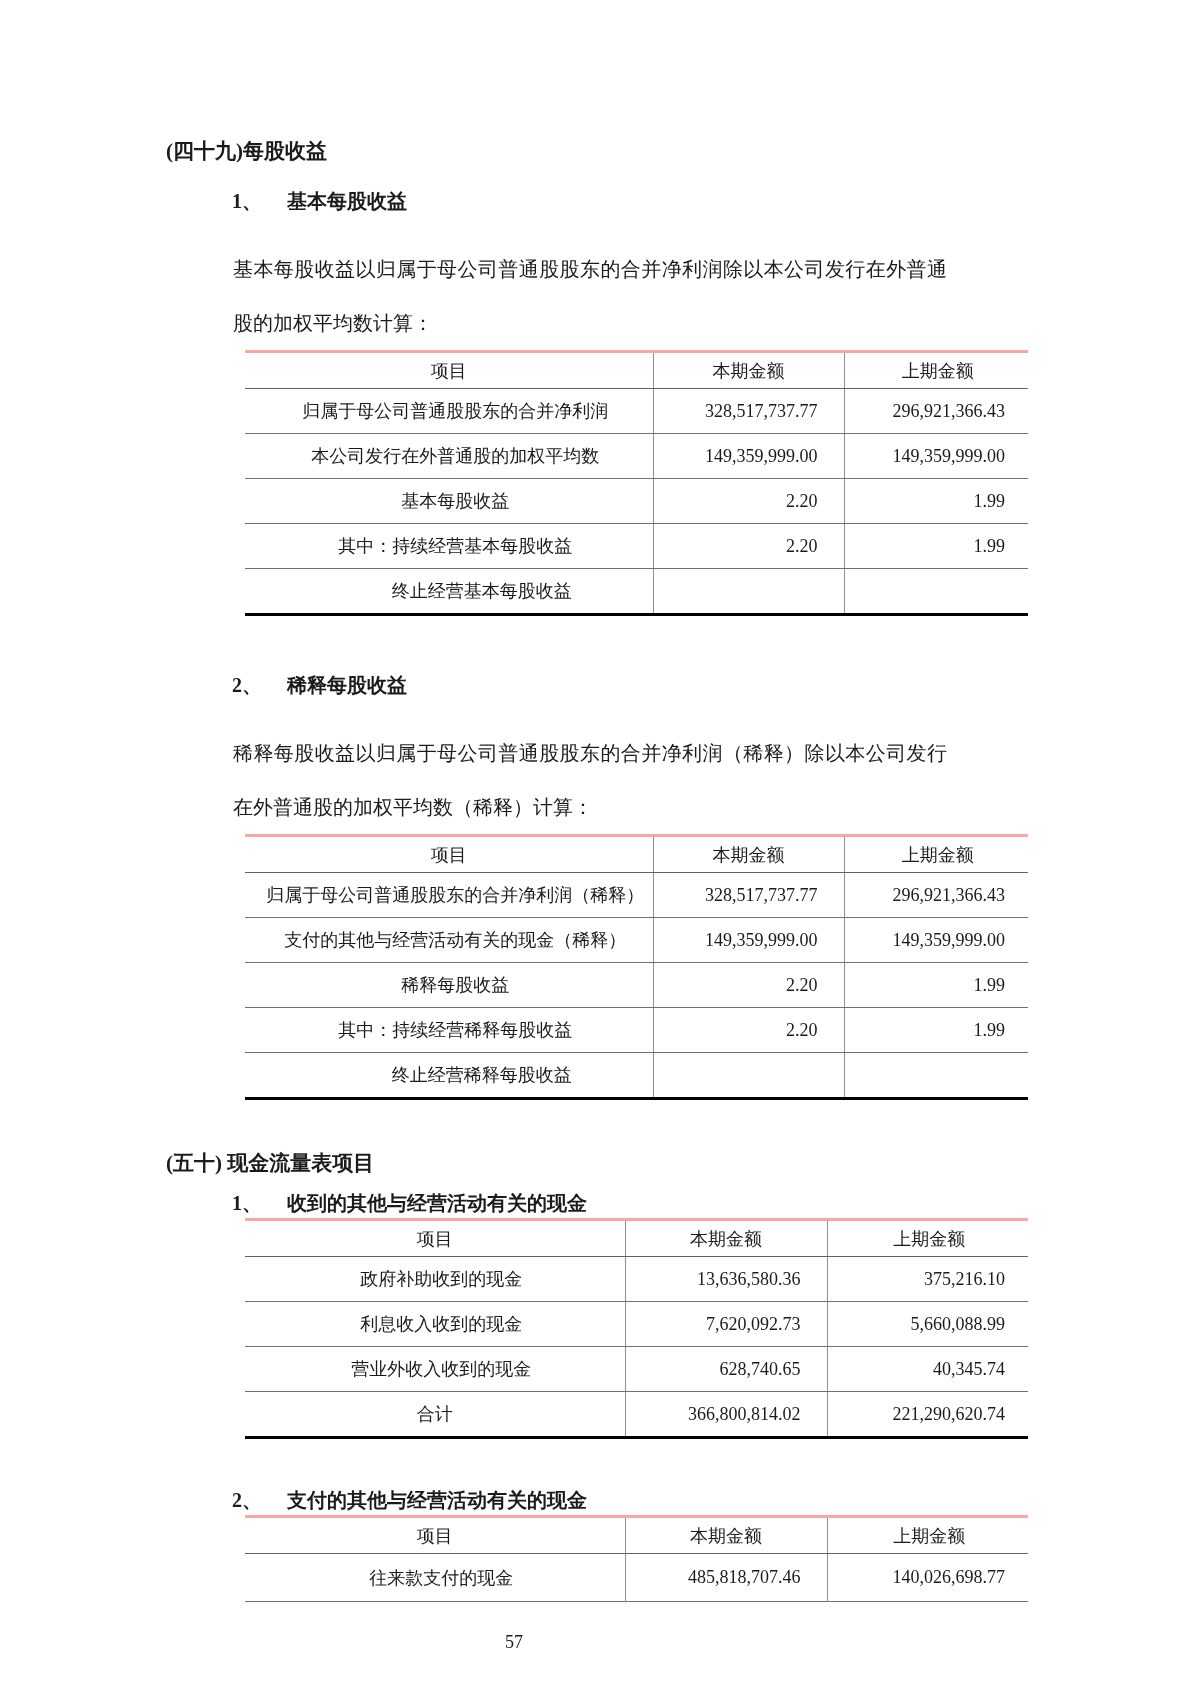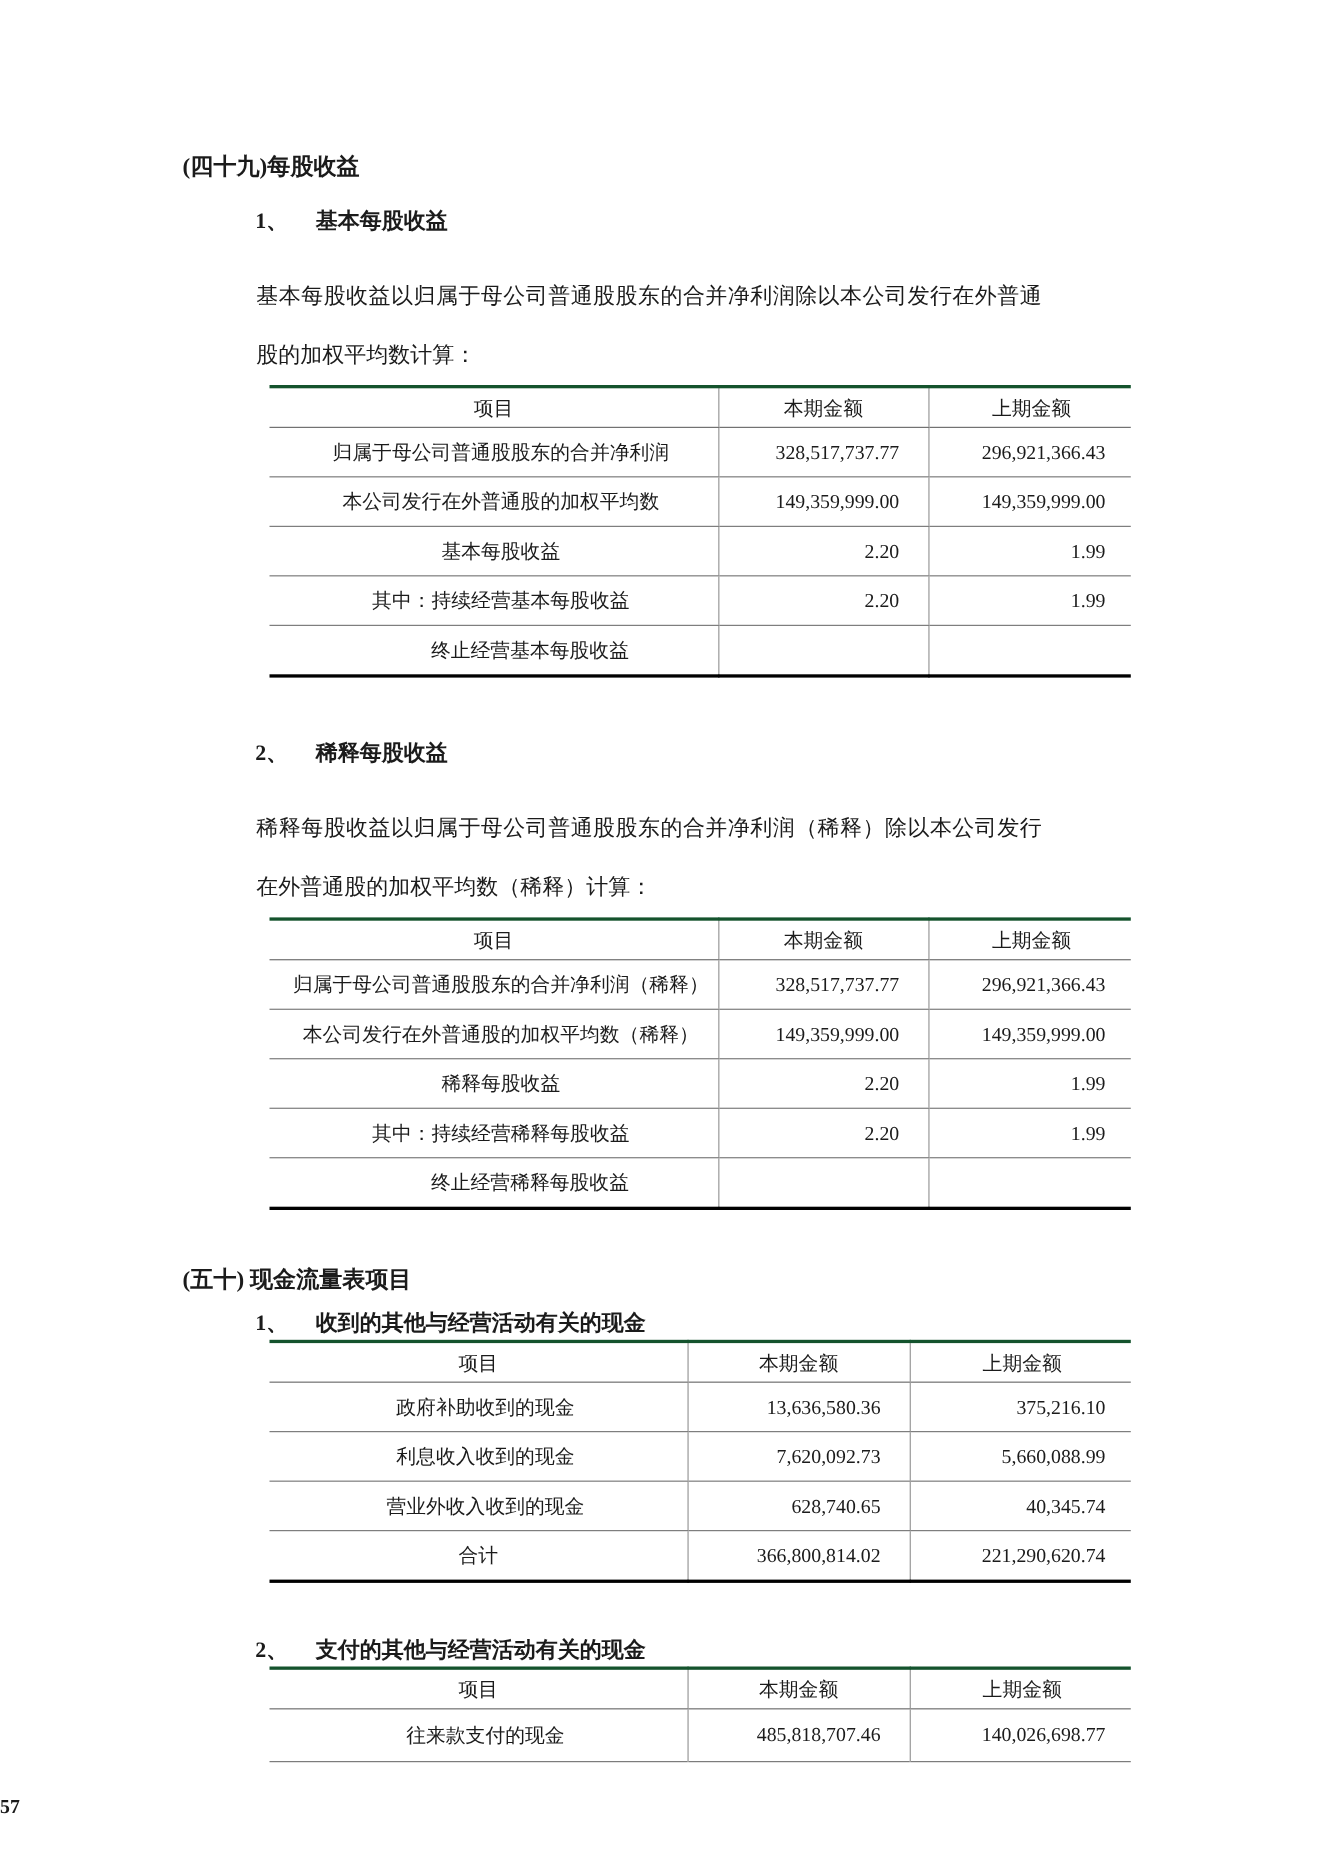--- a/index.html
+++ b/index.html
@@ -30,21 +30,21 @@
     margin:28px 0 0 233px;
     font-size:20px;
     line-height:54px;
     text-align:justify;
   }
   table.tbl{
     border-collapse:collapse;
     table-layout:fixed;
     width:786px;
     margin-left:245px;
-    border-top:3px solid #14532d;
+    border-top:3px solid #fca5a5;
     border-bottom:3px solid #000;
     font-size:18px;
   }
   table.tbl.open-bottom{border-bottom:1px solid #6e6e6e;}
   .tbl th{
     font-weight:normal;
     height:35px;
     text-align:center;
     border-bottom:1px solid #636363;
     padding:0;
@@ -60,22 +60,22 @@
   td.item{text-align:center;padding-left:13px;}
   td.item.indent{padding-left:66px;}
   td.item.center{padding-left:0;}
   td.num{text-align:right;padding-right:26px;}
   .gap-lg{margin-top:56px;}
   .gap-sec{margin-top:50px;}
   .gap-t{margin-top:14px;margin-bottom:2px;}
   .gap-t2{margin-top:48px;margin-bottom:2px;}
   .page-num{
     margin-top:30px;
+    text-align:center;
     font-size:18px;
-    font-weight:bold;
   }
 </style>
 </head>
 <body>
 
 <div class="page">
 
   <div class="sec-h">(四十九)每股收益</div>
 
   <div class="sub-h">
@@ -147,21 +147,21 @@
         <th>上期金额</th>
       </tr>
     </thead>
     <tbody>
       <tr>
         <td class="item">归属于母公司普通股股东的合并净利润（稀释）</td>
         <td class="num">328,517,737.77</td>
         <td class="num">296,921,366.43</td>
       </tr>
       <tr>
-        <td class="item">本公司发行在外普通股的加权平均数（稀释）</td>
+        <td class="item">支付的其他与经营活动有关的现金（稀释）</td>
         <td class="num">149,359,999.00</td>
         <td class="num">149,359,999.00</td>
       </tr>
       <tr>
         <td class="item">稀释每股收益</td>
         <td class="num">2.20</td>
         <td class="num">1.99</td>
       </tr>
       <tr>
         <td class="item">其中：持续经营稀释每股收益</td>

